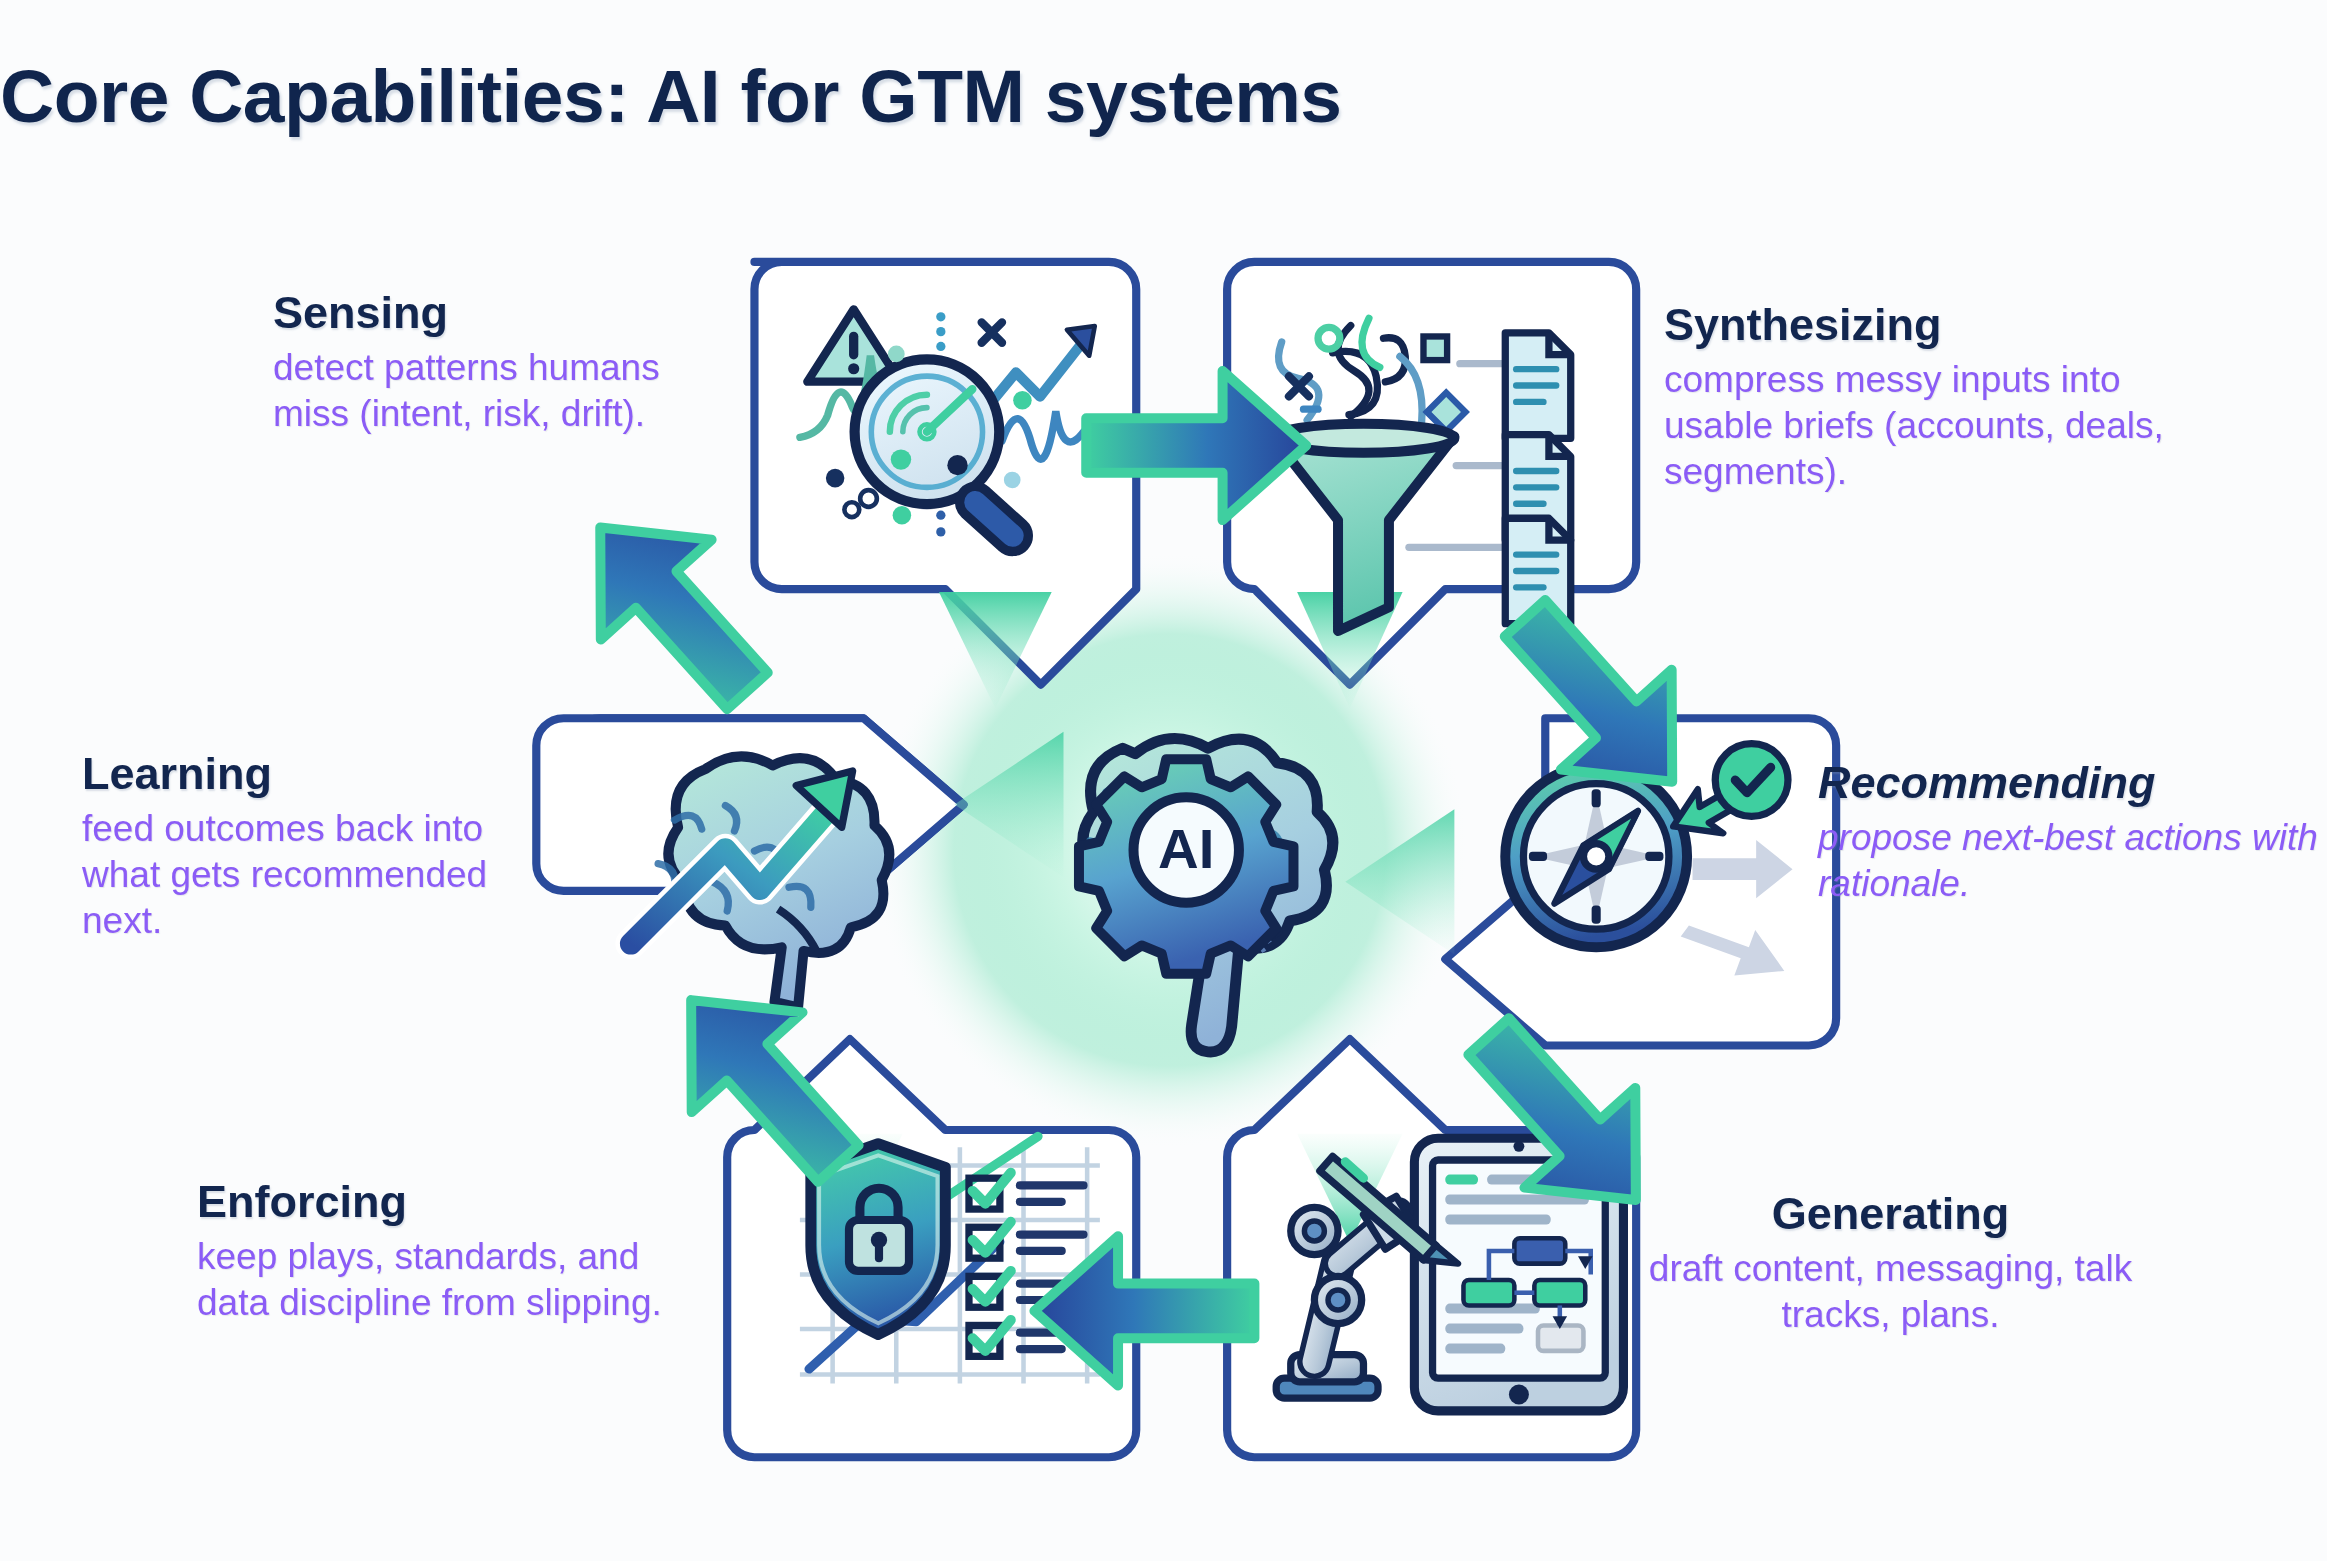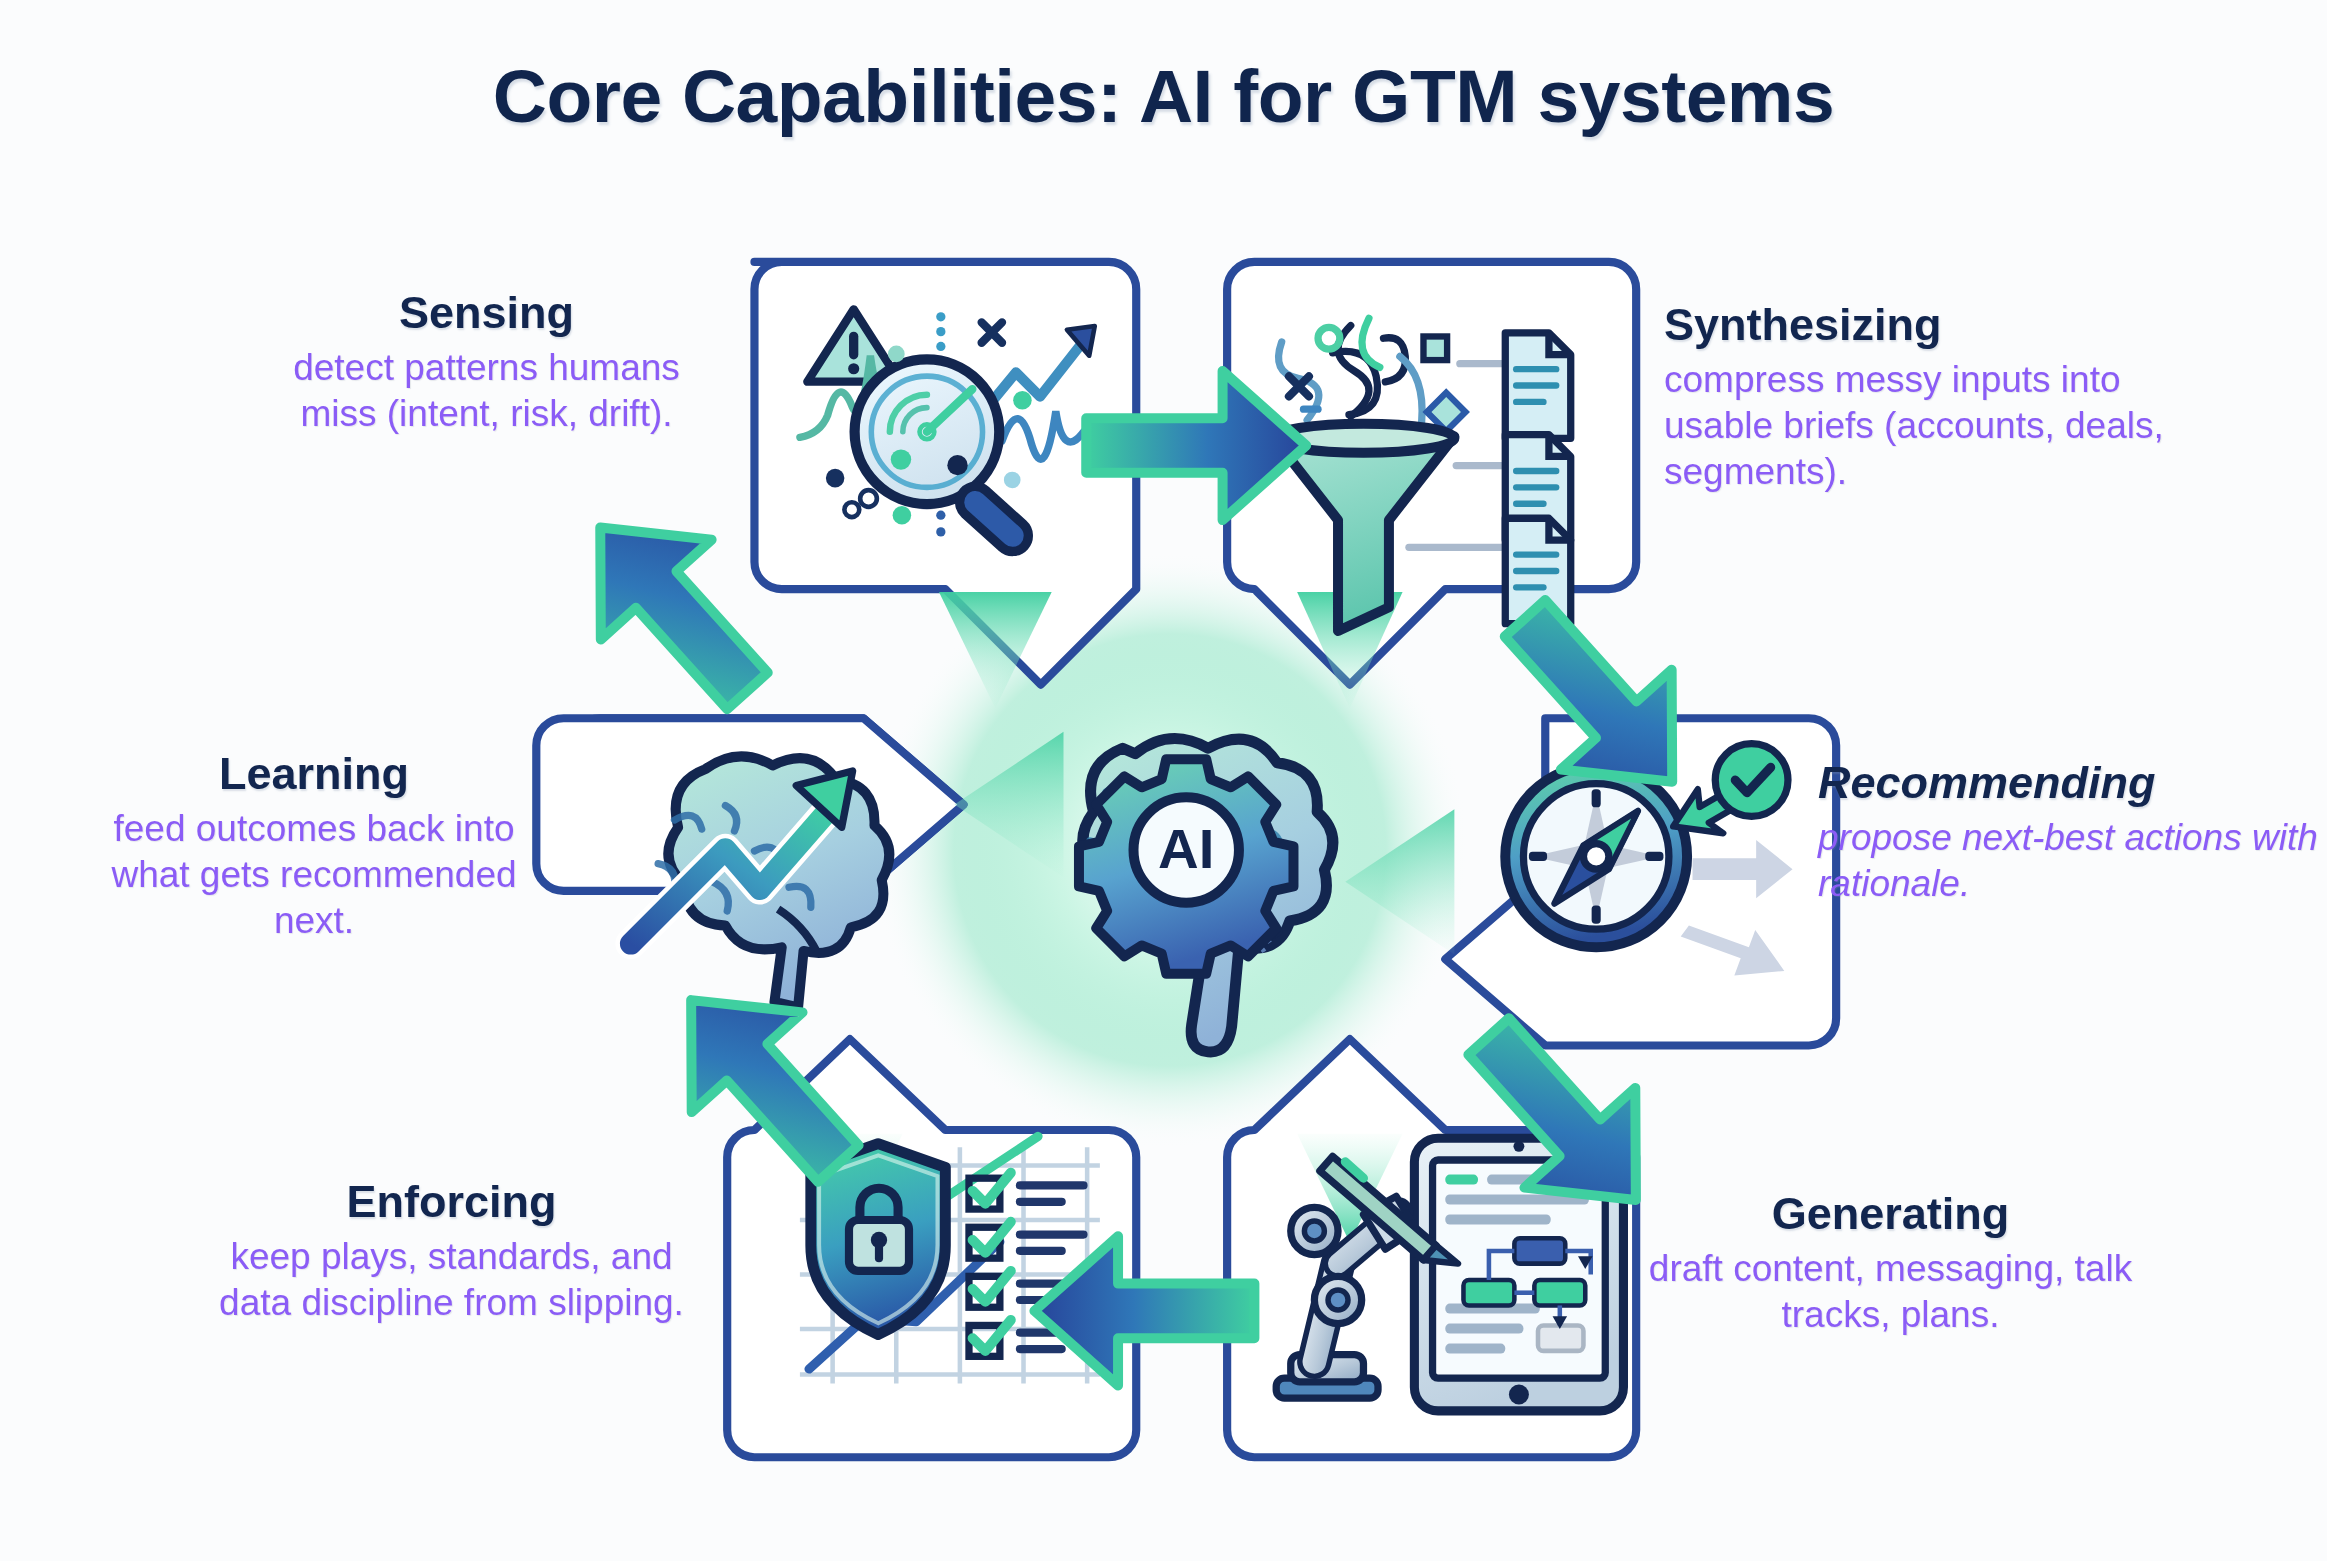--- a/index.html
+++ b/index.html
@@ -8,21 +8,20 @@
     background:#fbfcfd;
     font-family:"Liberation Sans","DejaVu Sans",sans-serif;
     overflow:hidden;
     position:relative;
   }
   #stage{position:relative;width:2327px;height:1561px;}
 
   
   .title{
     position:absolute;left:0;top:53px;width:2327px;
-    text-align:center;
     font-size:75px;font-weight:bold;
     color:#10254d;
     letter-spacing:-0.5px;
     text-shadow:1.8px 2.7px 2.7px rgba(120,140,170,.28);
   }
 
   
   .layer{position:absolute;left:0;top:0;width:2327px;height:1561px;}
   .layer.svg{pointer-events:none;}
 
@@ -30,21 +29,21 @@
   .cap-text{position:absolute;}
   .cap-title{
     font-size:45px;font-weight:bold;color:#12264f;
     line-height:1.05;margin-bottom:9px;
     text-shadow:0.9px 1.8px 1.8px rgba(140,155,180,.30);
   }
   .cap-body{
     font-size:37px;color:#8b5cf6;line-height:1.24;
     text-shadow:0.9px 0.9px 0.9px rgba(150,160,175,.22);
   }
-  .align-right{text-align:center;}
+  .align-right{text-align:left;}
   .align-left{text-align:left;margin-top:12px;}
 
   
   #txt-sensing      {left:273px; top:289px; width:427px;}
   #txt-synthesizing {left:1664px;top:289px; width:545px;}
   #txt-learning     {left:82px;  top:750px; width:464px;}
   #txt-recommending {left:1818px;top:747px; width:509px;font-style:italic;}
   #txt-enforcing    {left:197px; top:1178px;width:509px;}
   #txt-generating   {left:1636px;top:1178px;width:509px;text-align:center;}
 </style>

